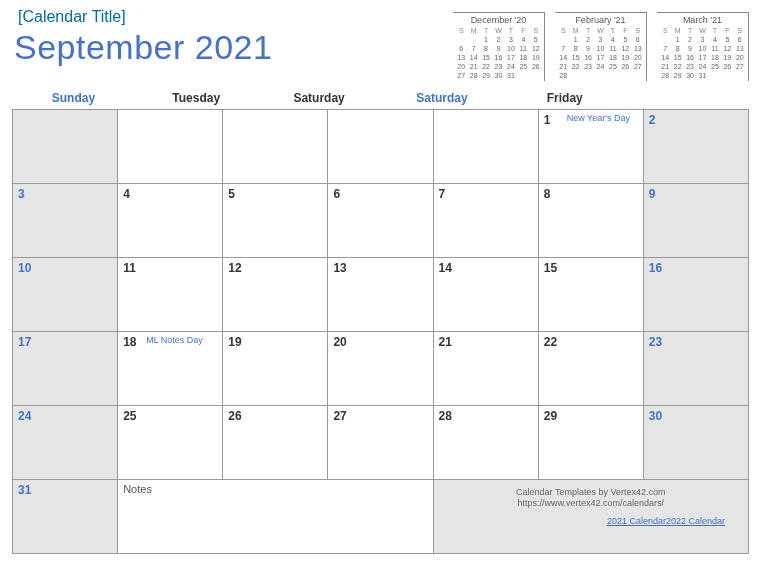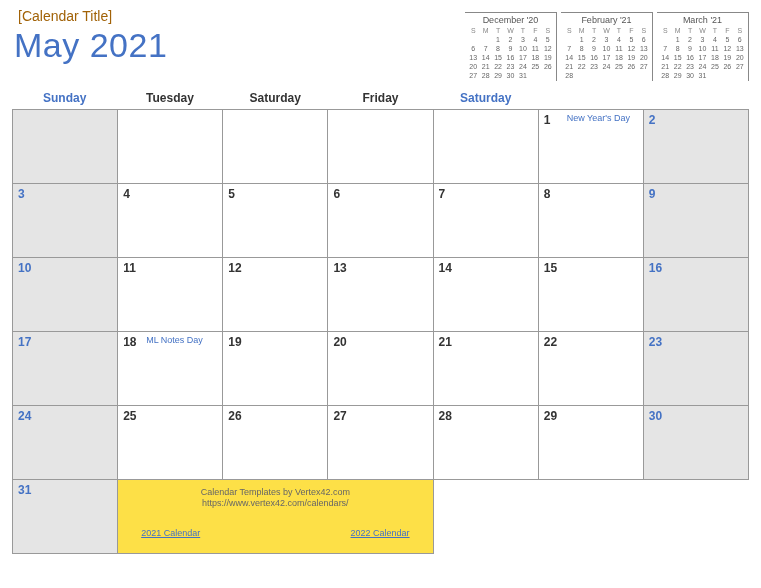--- a/index.html
+++ b/index.html
@@ -13,35 +13,35 @@
     color: #333;
   }
   .header {
     display: flex;
     justify-content: space-between;
     align-items: flex-start;
     margin-bottom: 6px;
   }
   .title-block { flex: 1; }
   .placeholder {
-    color: #a16207;
-    font-size: 14px;
+    color: #0369a1;
+    font-size: 16px;
     margin-left: 6px;
     margin-bottom: 2px;
   }
   .main-title {
     color: #4472C4;
     font-size: 34px;
     font-weight: normal;
     margin-left: 2px;
     letter-spacing: 0.5px;
   }
   .mini-cals {
     display: flex;
-    gap: 4px;
+    gap: 10px;
     margin-top: 4px;
   }
   .mini {
     width: 92px;
     border-top: 1px solid #888;
     border-right: 1px solid #888;
     padding: 2px 2px 0 2px;
   }
   .mini-title {
     text-align: center;
@@ -54,21 +54,21 @@
     grid-template-columns: repeat(7, 1fr);
     font-size: 7px;
     color: #666;
     text-align: center;
     line-height: 1.3;
   }
   .mini-grid span { padding: 0; }
   .mini-dow { color: #888; }
   .dow-row {
     display: grid;
-    grid-template-columns: repeat(7, 1fr);
+    grid-template-columns: repeat(6, 1fr);
     text-align: center;
     margin-top: 4px;
   }
   .dow {
     font-size: 12px;
     font-weight: bold;
     color: #333;
     padding: 4px 0;
   }
   .dow.weekend { color: #4472C4; }
@@ -94,38 +94,38 @@
   }
   .daynum.weekend { color: #4472C4; }
   .event {
     position: absolute;
     top: 3px;
     left: 28px;
     font-size: 9px;
     color: #4472C4;
   }
   .cell.notes { grid-column: span 3; background: #fff; }
-  .cell.footer { grid-column: span 3; background: #fde047; font-size: 9px; color: #666; text-align:center; padding-top:6px;}
+  .cell.footer { grid-column: span 3; background: #e5e5e5; font-size: 9px; color: #666; text-align:center; padding-top:6px;}
   .notes-label { font-size: 11px; color: #555; }
   .footer-line { margin: 1px 0; }
   .footer-links {
     display: flex;
-    justify-content: space-between;
+    justify-content: flex-end;
     padding: 0 18px;
-    margin-top: 20px;
+    margin-top: 8px;
   }
   .link { color: #4472C4; text-decoration: underline; font-size: 9px; }
 </style>
 </head>
 <body>
 
 <div class="header">
   <div class="title-block">
     <div class="placeholder">[Calendar Title]</div>
-    <div class="main-title">May  2021</div>
+    <div class="main-title">September  2021</div>
   </div>
   <div class="mini-cals" id="mini-cals">
       <div class="mini">
         <div class="mini-title">December '20</div>
         <div class="mini-grid">
           <span class="mini-dow">S</span>
           <span class="mini-dow">M</span>
           <span class="mini-dow">T</span>
           <span class="mini-dow">W</span>
           <span class="mini-dow">T</span>
@@ -283,22 +283,22 @@
           <span></span>
         </div>
       </div>
     </div>
 </div>
 
 <div class="dow-row" id="dow-row">
     <div class="dow weekend">Sunday</div>
     <div class="dow">Tuesday</div>
     <div class="dow">Saturday</div>
+    <div class="dow weekend">Saturday</div>
     <div class="dow">Friday</div>
-    <div class="dow weekend">Saturday</div>
   </div>
 
 <div class="cal-body" id="cal-body">
     <div class="cell gray"></div>
     <div class="cell"></div>
     <div class="cell"></div>
     <div class="cell"></div>
     <div class="cell"></div>
     <div class="cell"><span class="daynum">1</span><span class="event">New Year's Day</span></div>
     <div class="cell gray"><span class="daynum weekend">2</span></div>
@@ -324,20 +324,21 @@
     <div class="cell"><span class="daynum">22</span></div>
     <div class="cell gray"><span class="daynum weekend">23</span></div>
     <div class="cell gray"><span class="daynum weekend">24</span></div>
     <div class="cell"><span class="daynum">25</span></div>
     <div class="cell"><span class="daynum">26</span></div>
     <div class="cell"><span class="daynum">27</span></div>
     <div class="cell"><span class="daynum">28</span></div>
     <div class="cell"><span class="daynum">29</span></div>
     <div class="cell gray"><span class="daynum weekend">30</span></div>
     <div class="cell gray"><span class="daynum weekend">31</span></div>
+    <div class="cell notes"><span class="notes-label">Notes</span></div>
     <div class="cell footer">
       <div class="footer-line">Calendar Templates by Vertex42.com</div>
       <div class="footer-line">https://www.vertex42.com/calendars/</div>
       <div class="footer-links">
         <span class="link">2021 Calendar</span>
         <span class="link">2022 Calendar</span>
       </div>
     </div>
   </div>
 

